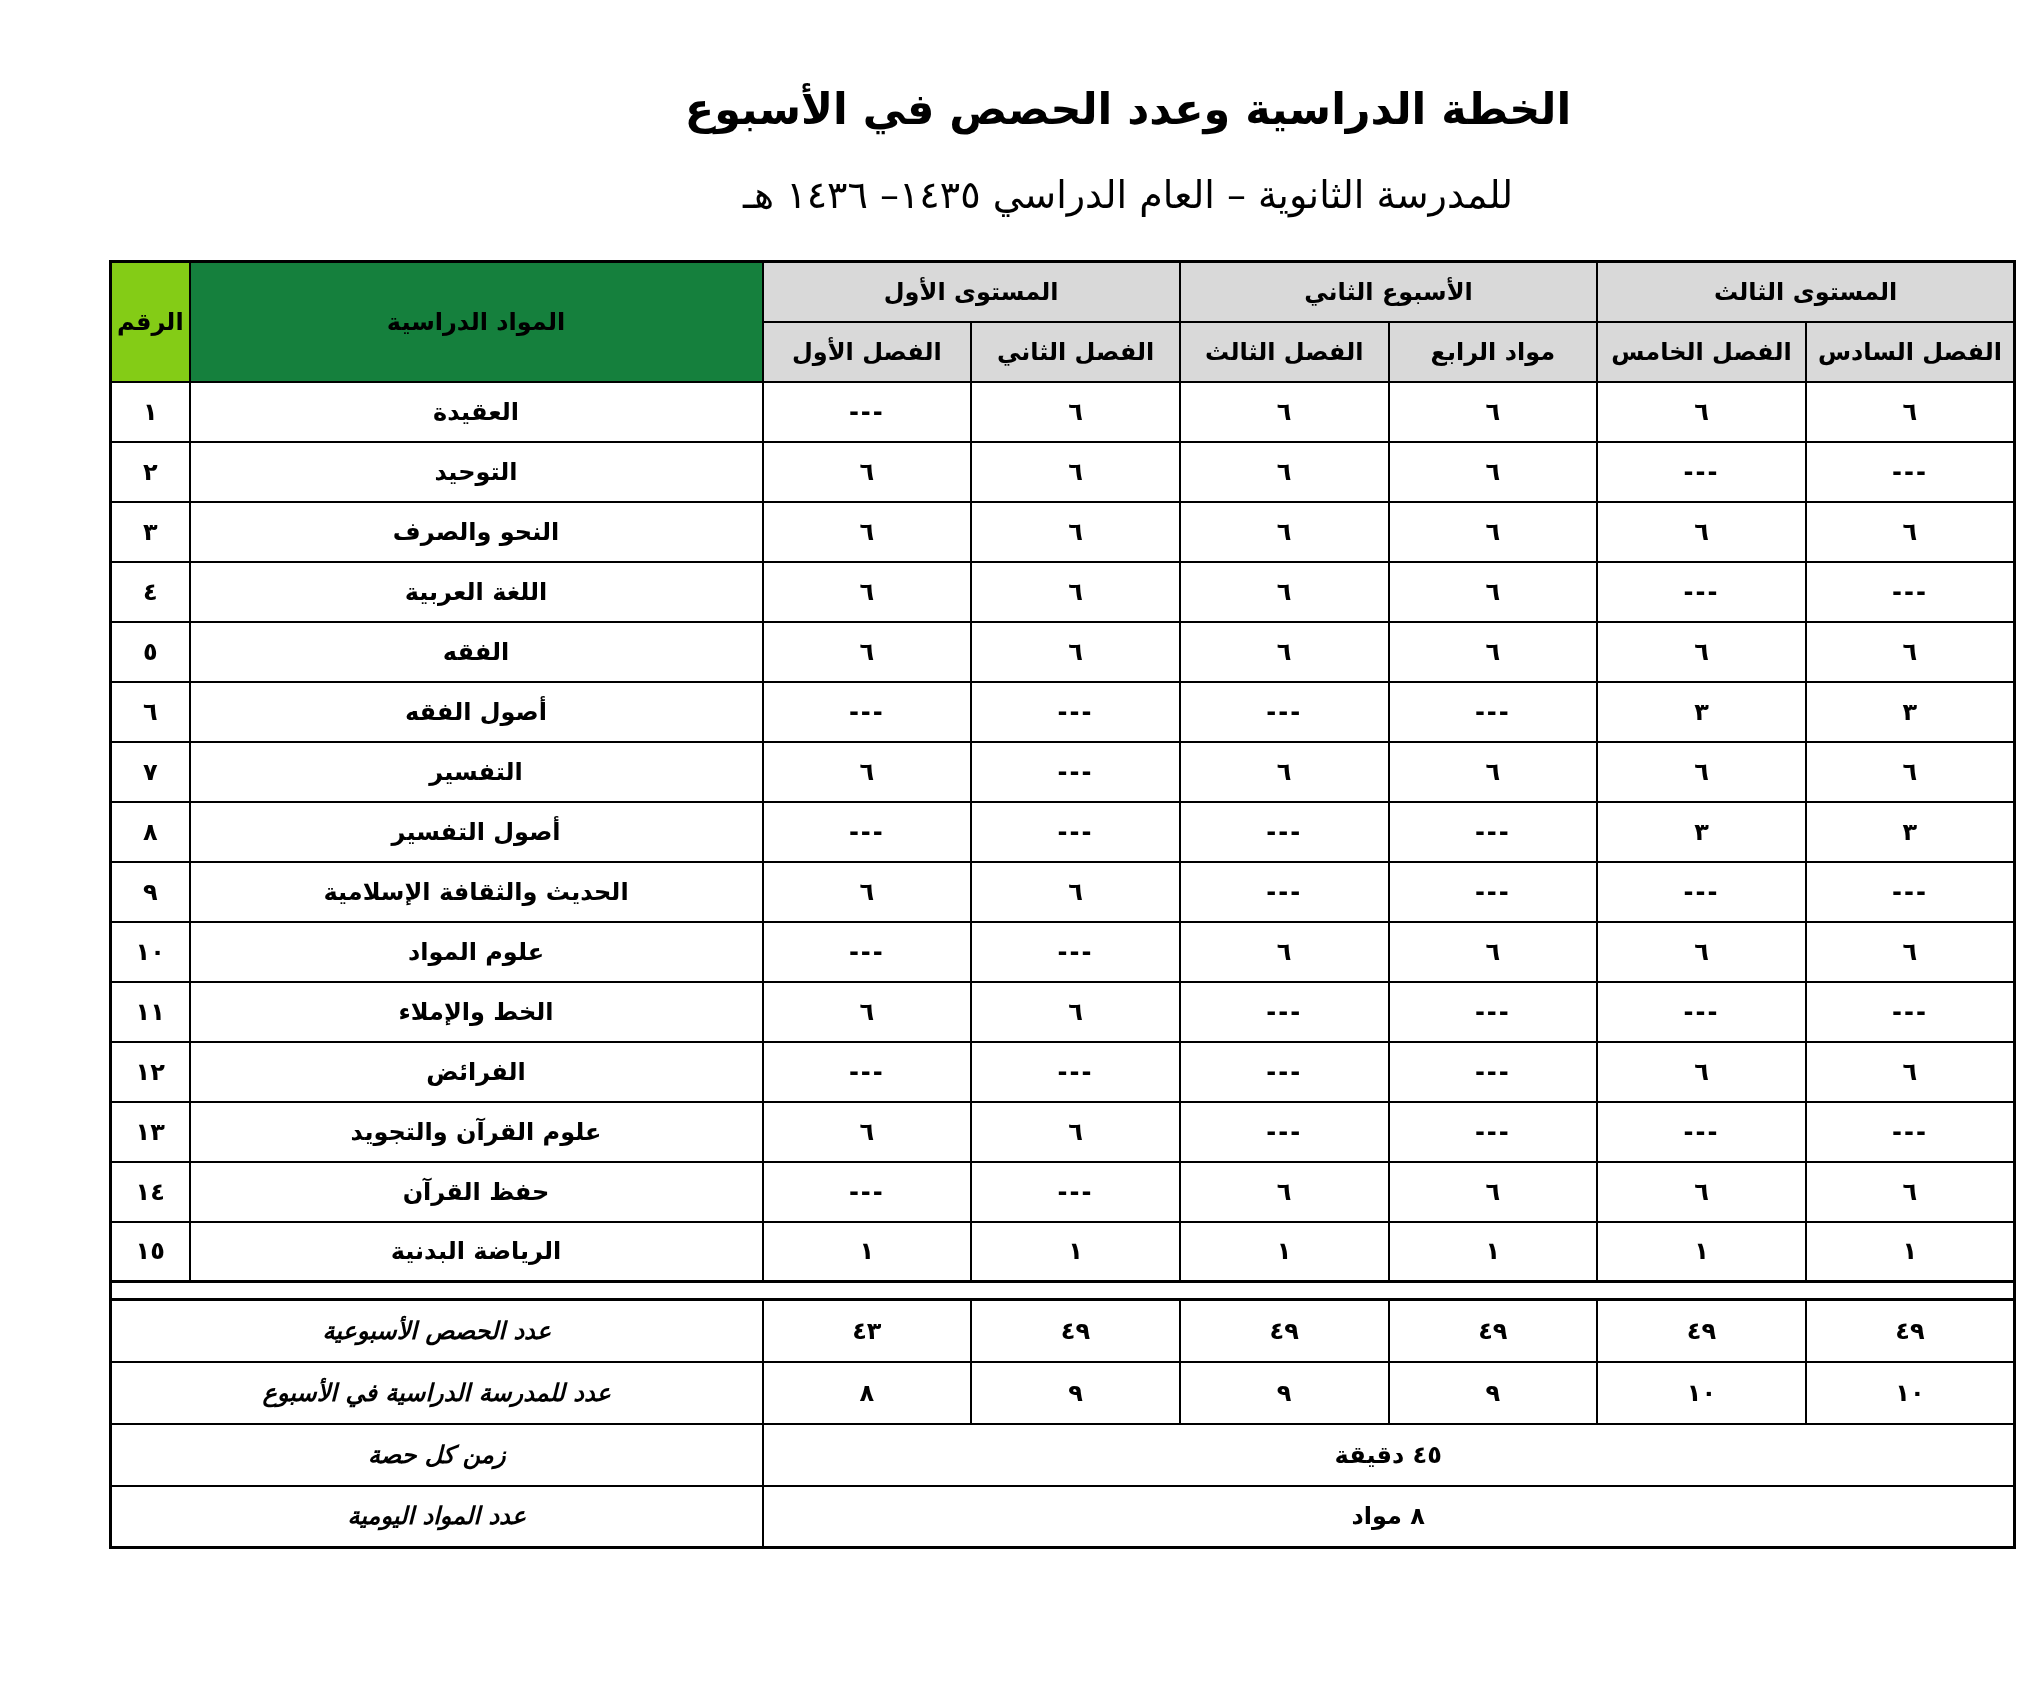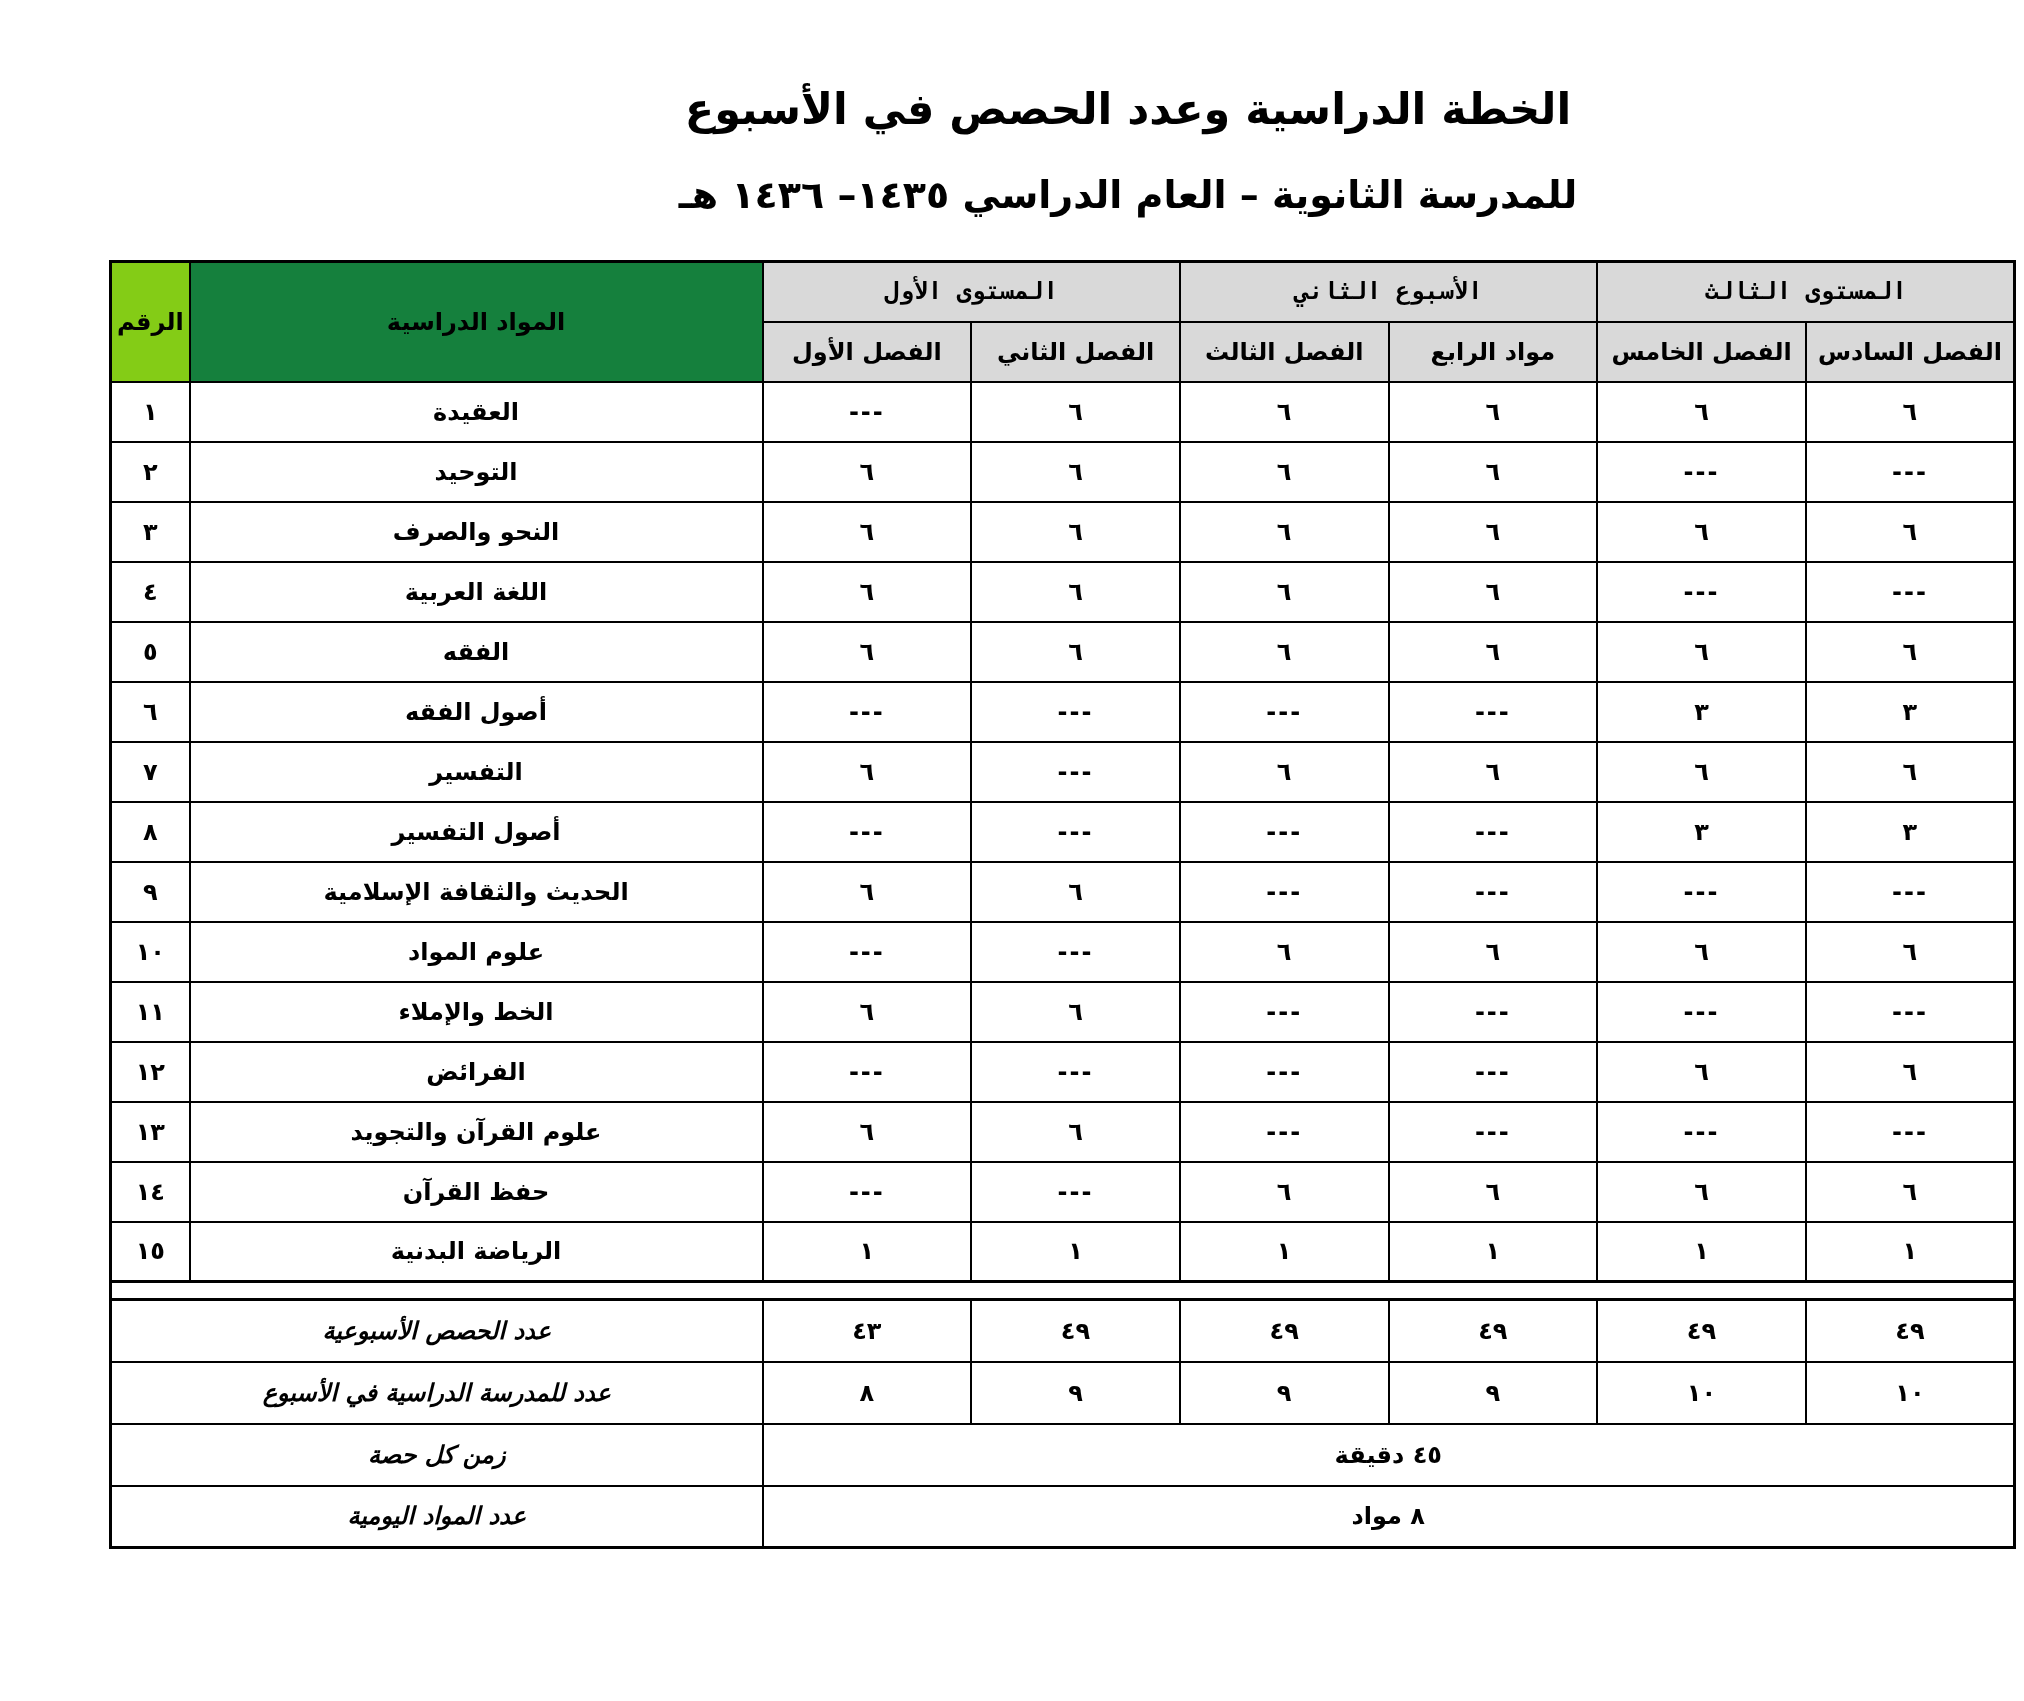--- a/index.html
+++ b/index.html
@@ -28,21 +28,21 @@
   }
   .title-main {
     font-size: 43px;
     font-weight: bold;
     color: #000;
     letter-spacing: 0px;
     line-height: 1.1;
   }
   .title-sub {
     font-size: 38px;
-    font-weight: bold;
+    font-weight: normal;
     color: #000;
     margin-top: 42px;
     line-height: 1.1;
   }
 
   .table-wrap {
     margin: 0 auto;
     margin-top: 43px;
     width: 1907px;
   }
@@ -64,21 +64,20 @@
     height: 60px;
     box-sizing: border-box;
   }
   
   thead th {
     background: #d9d9d9;
   }
   th.level {
     height: 56px;
     font-size: 25px;
-    font-family: Liberation Mono, monospace;
   }
   th.term {
     height: 56px;
     font-size: 25px;
   }
   th.subject-head {
     background: #15803d;
     font-size: 27px;
   }
   th.num-head {

